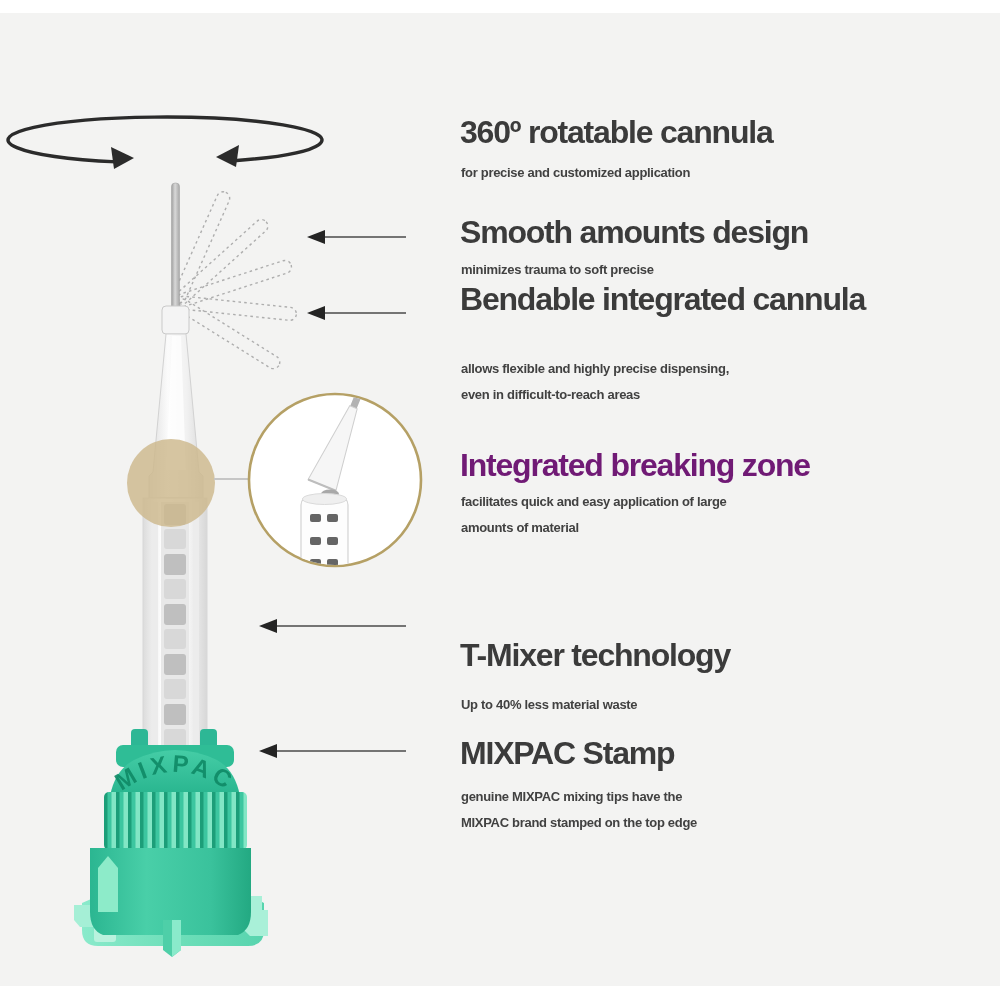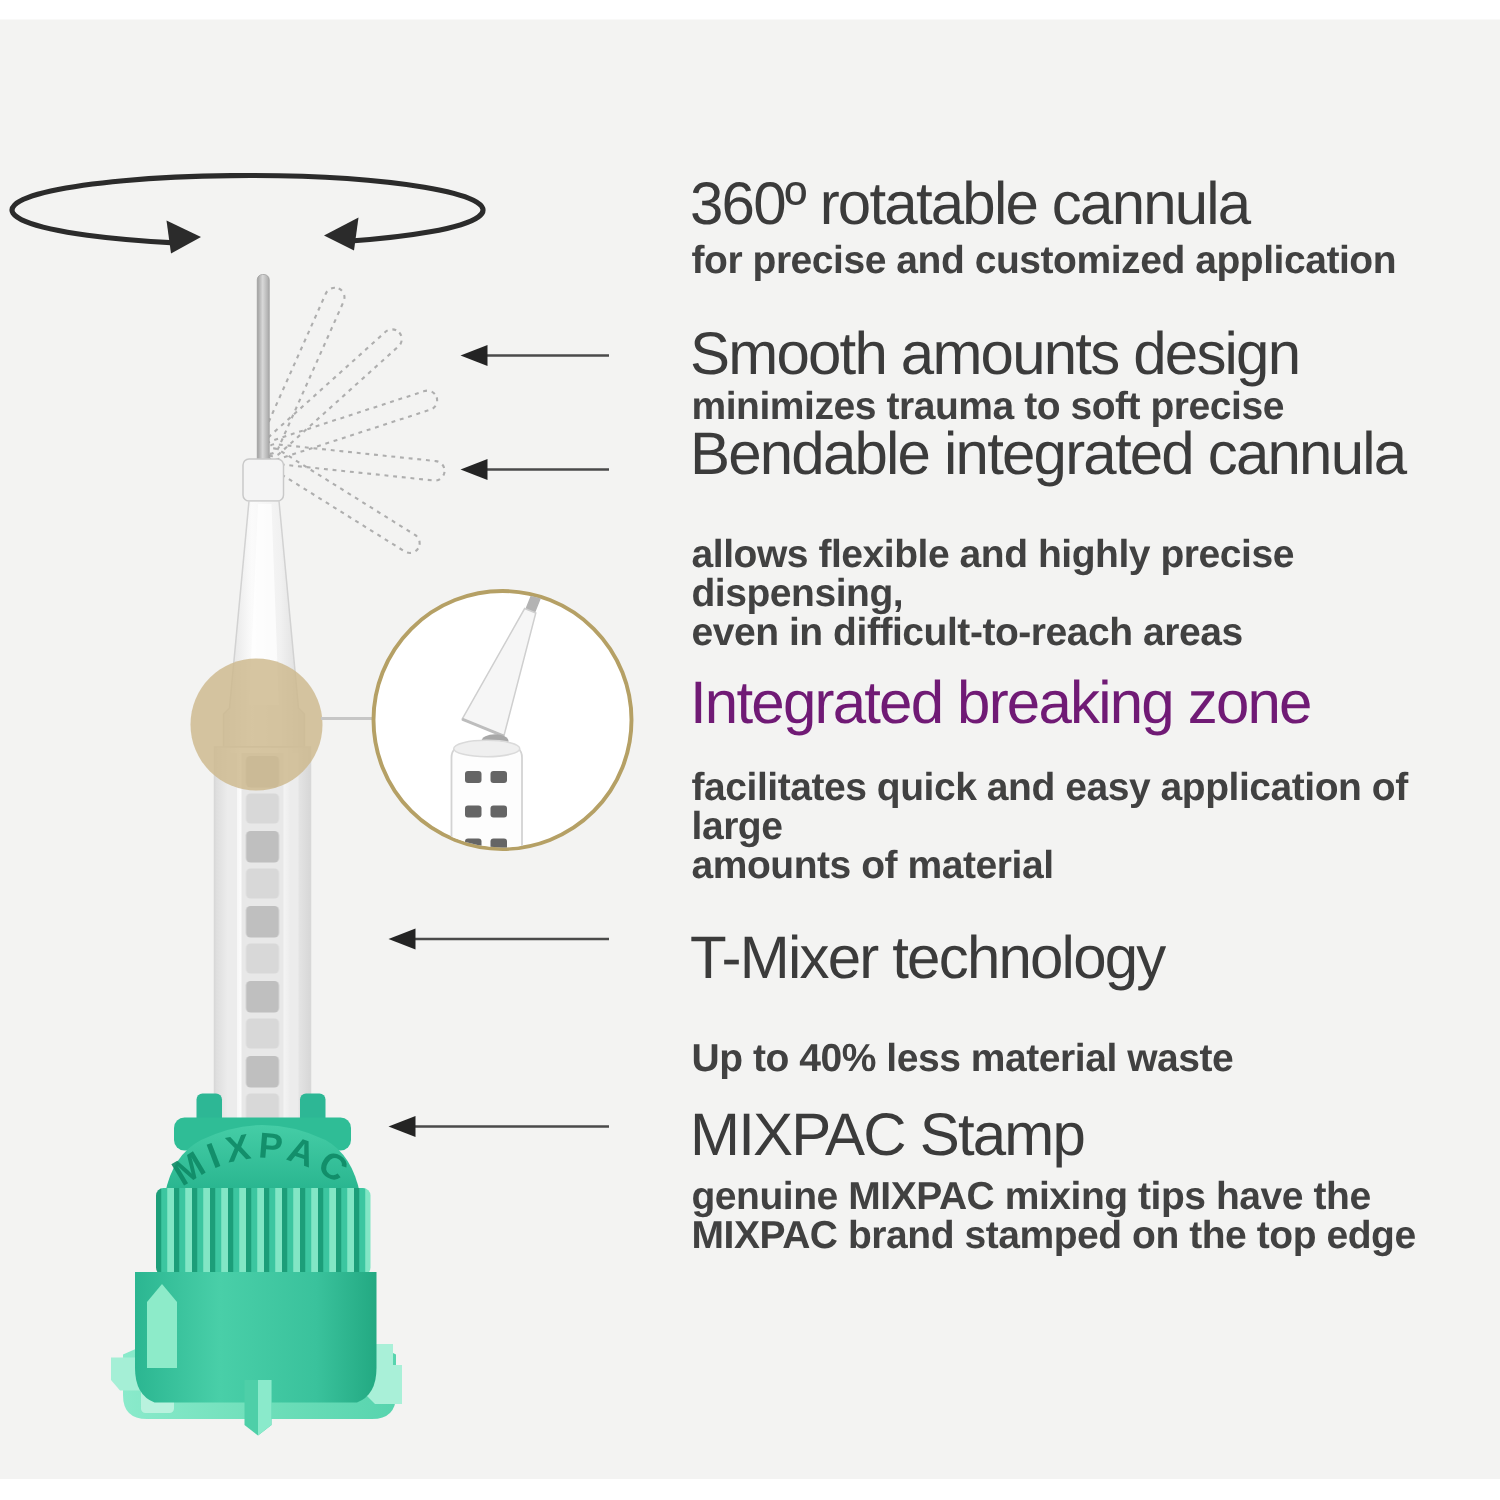--- a/index.html
+++ b/index.html
@@ -8,27 +8,27 @@
     background:#ffffff;
     font-family:"Liberation Sans", sans-serif;
   }
   .canvas{
     position:absolute;left:0;top:13px;width:1000px;height:973px;
     background:#f3f3f2;
   }
   .illus{position:absolute;left:0;top:0;width:1000px;height:1000px;}
   .feat-title{
     position:absolute;left:460px;
-    font-weight:400;font-size:40px;line-height:1.08;
+    font-weight:700;font-size:32px;line-height:1.08;
     letter-spacing:-1.2px;color:#3b3b3b;white-space:nowrap;
   }
   .feat-title.gold{color:#701a75;}
   .feat-desc{
     position:absolute;left:461px;
-    font-weight:700;font-size:26px;line-height:26px;
+    font-weight:700;font-size:13px;line-height:26px;
     letter-spacing:-0.3px;color:#414141;white-space:pre-line;
   }
 </style>
 </head>
 <body>
 
 <div class="canvas"></div>
 
 <svg class="illus" viewBox="0 0 1000 1000">
   <defs>
@@ -179,26 +179,26 @@
 </div>
 
 <div>
   <div class="feat-title" style="top:282px">Bendable integrated cannula</div>
   <div class="feat-desc" style="top:356px">allows flexible and highly precise dispensing,
 even in difficult-to-reach areas</div>
 </div>
 
 <div>
   <div class="feat-title gold" style="top:448px">Integrated breaking zone</div>
-  <div class="feat-desc" style="top:511px">facilitates quick and easy application of large
+  <div class="feat-desc" style="top:489px">facilitates quick and easy application of large
 amounts of material</div>
 </div>
 
 <div>
-  <div class="feat-title" style="top:618px">T-Mixer technology</div>
+  <div class="feat-title" style="top:638px">T-Mixer technology</div>
   <div class="feat-desc" style="top:692px">Up to 40% less material waste</div>
 </div>
 
 <div>
   <div class="feat-title" style="top:736px">MIXPAC Stamp</div>
   <div class="feat-desc" style="top:784px">genuine MIXPAC mixing tips have the
 MIXPAC brand stamped on the top edge</div>
 </div>
 
 </body></html>

